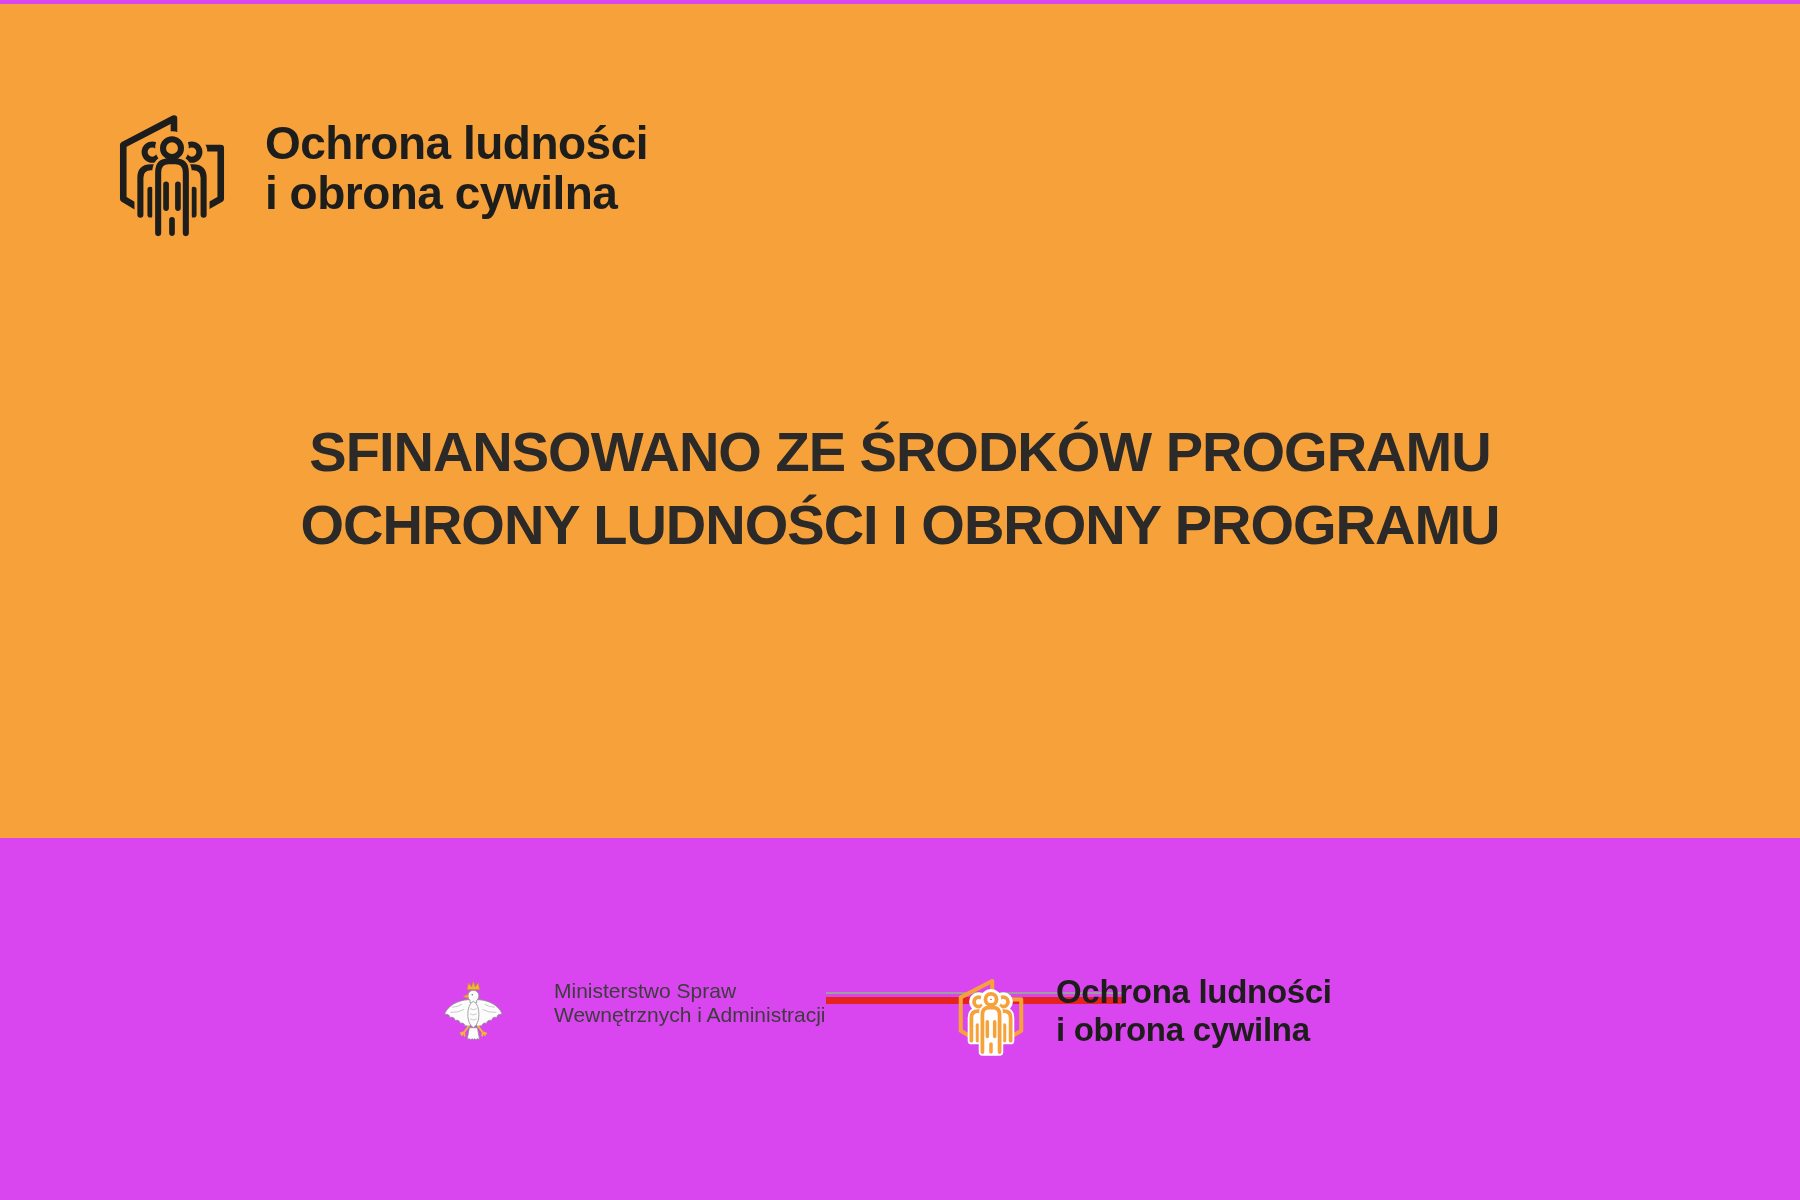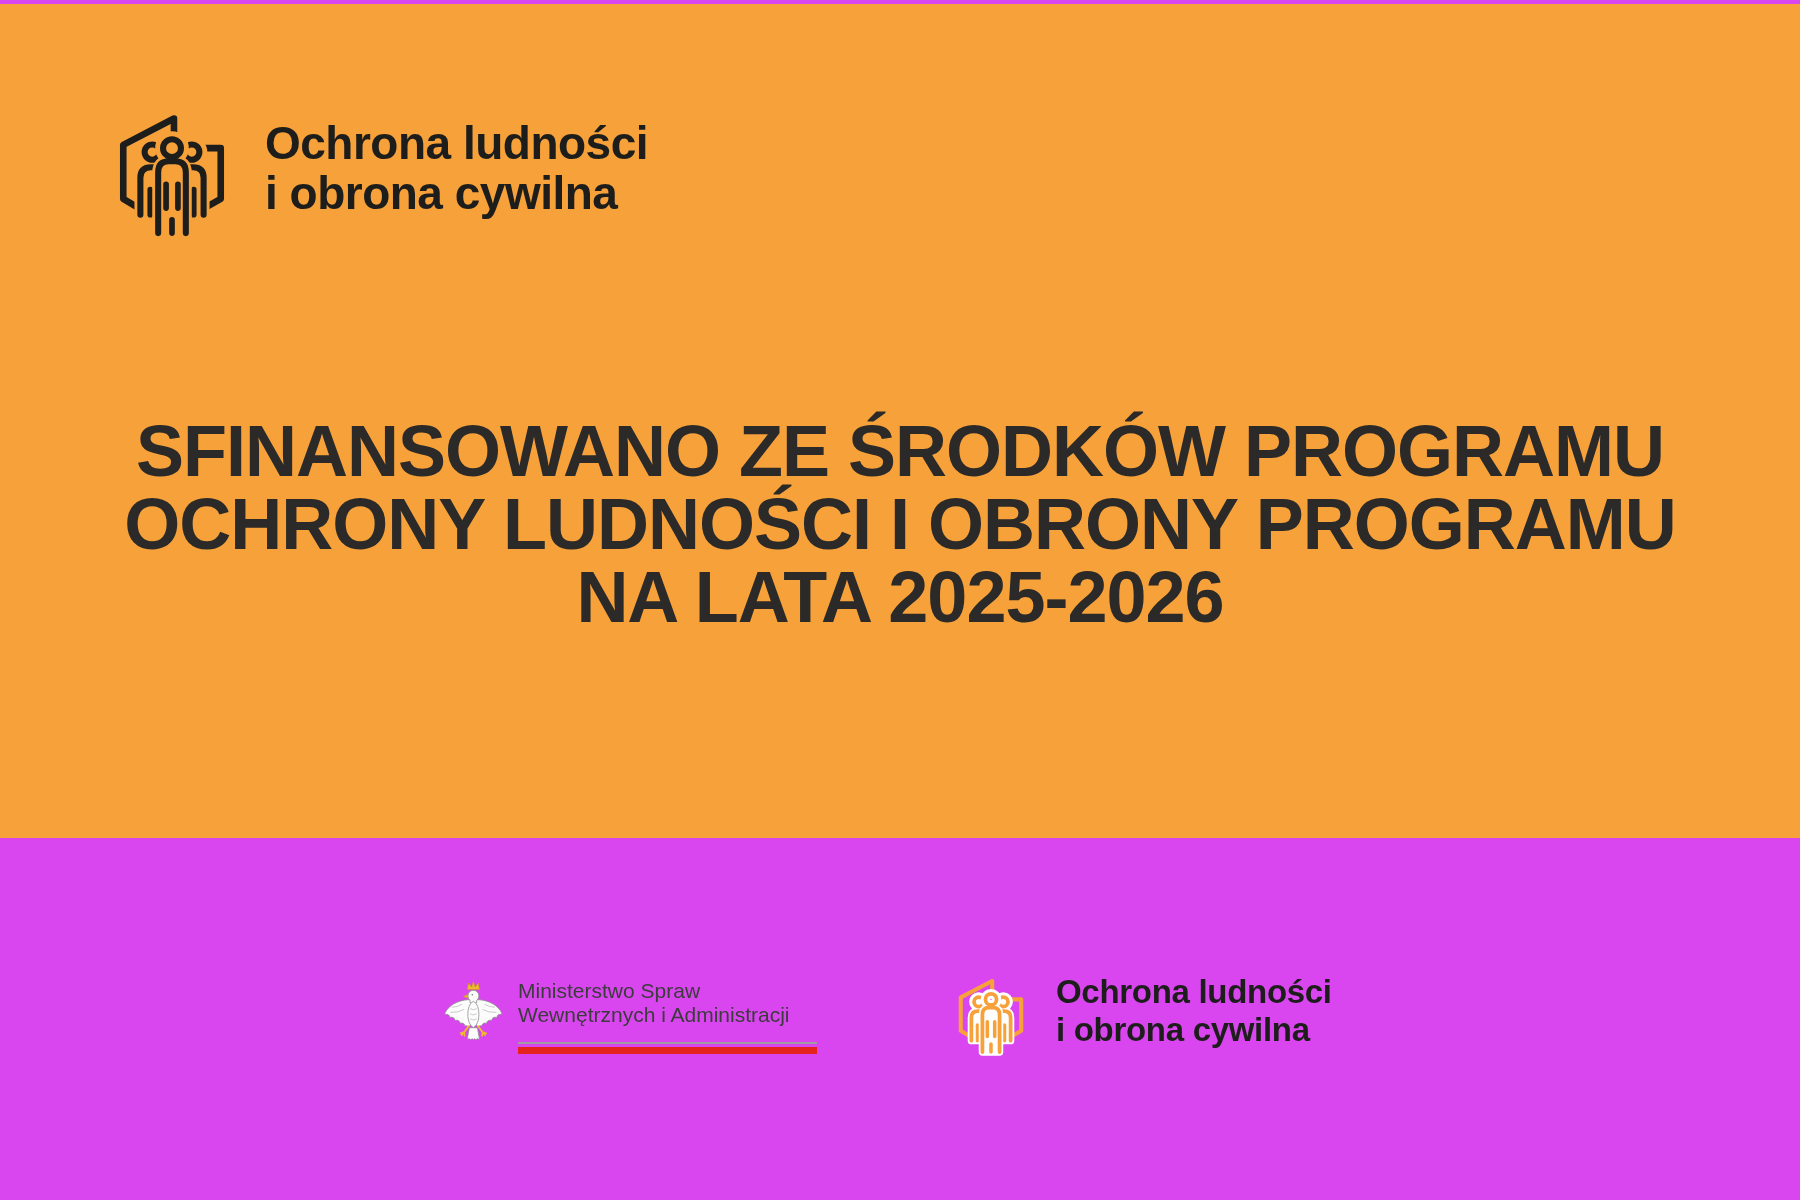--- a/index.html
+++ b/index.html
@@ -27,31 +27,31 @@
   
   .hexlogo { display:block; }
   .hexlogo-black  { color:var(--ink);    --knock:var(--orange); }
   .hexlogo-orange { color:var(--orange); --knock:#ffffff; }
   .hexlogo g { fill:none; stroke-linecap:round; stroke-linejoin:round; }
 
   
   .title-block {
     position:absolute; left:0; top:415px; width:1800px;
     text-align:center; color:var(--title_ink);
-    font-size:72px; line-height:73px; font-weight:bold; letter-spacing:-1px;
+    font-size:56px; line-height:73px; font-weight:bold; letter-spacing:-1px;
     white-space:nowrap;
   }
 
   
   .ministry {
     position:absolute; left:440px; top:977px;
     display:flex; align-items:flex-start; gap:12px;
   }
   .ministry .eagle { width:66px; height:76px; flex:0 0 auto; margin-top:1px; }
-  .ministry-col { display:flex; flex-direction:column; }
+  .ministry-col { display:flex; flex-direction:row;margin-left:36px; }
   .ministry-name {
     margin-top:2px;
     font-size:21px; line-height:24px; color:var(--ministry_ink);
     white-space:nowrap;
   }
   .flag-divider { margin-top:15px; width:299px; }
   .flag-gray { height:2px; background:var(--flag_gray); }
   .flag-red  { height:7px; background:var(--flag_red); margin-top:3px; }
 
   .brand-bottom {
@@ -105,21 +105,20 @@
     </svg>
     <div class="brand-text">
       <div>Ochrona ludności</div>
       <div>i obrona cywilna</div>
     </div>
   </div>
 
   <div class="title-block">
     <div>SFINANSOWANO ZE ŚRODKÓW PROGRAMU</div>
     <div>OCHRONY LUDNOŚCI I OBRONY PROGRAMU</div>
-    <div>NA LATA 2025-2026</div>
   </div>
 
   <div class="ministry">
     <svg class="eagle" viewBox="0 0 90 100" aria-hidden="true">
 
       <path class="gold" d="M37,14 L39,5 L43,10.5 L45.5,3 L48,10.5 L52,5 L54,14 Z"></path>
 
       <path class="white" d="M44,28 C36,27 24,29 15,36 C10,40 7,44 6.5,48
         Q12.5,46.5 13.5,52 Q19.5,50.5 20.5,56 Q26.5,54.5 27.5,60
         Q33,58.5 34,63.5 Q38.5,62.5 39,66 L41.5,62 L44,50 Z"></path>

